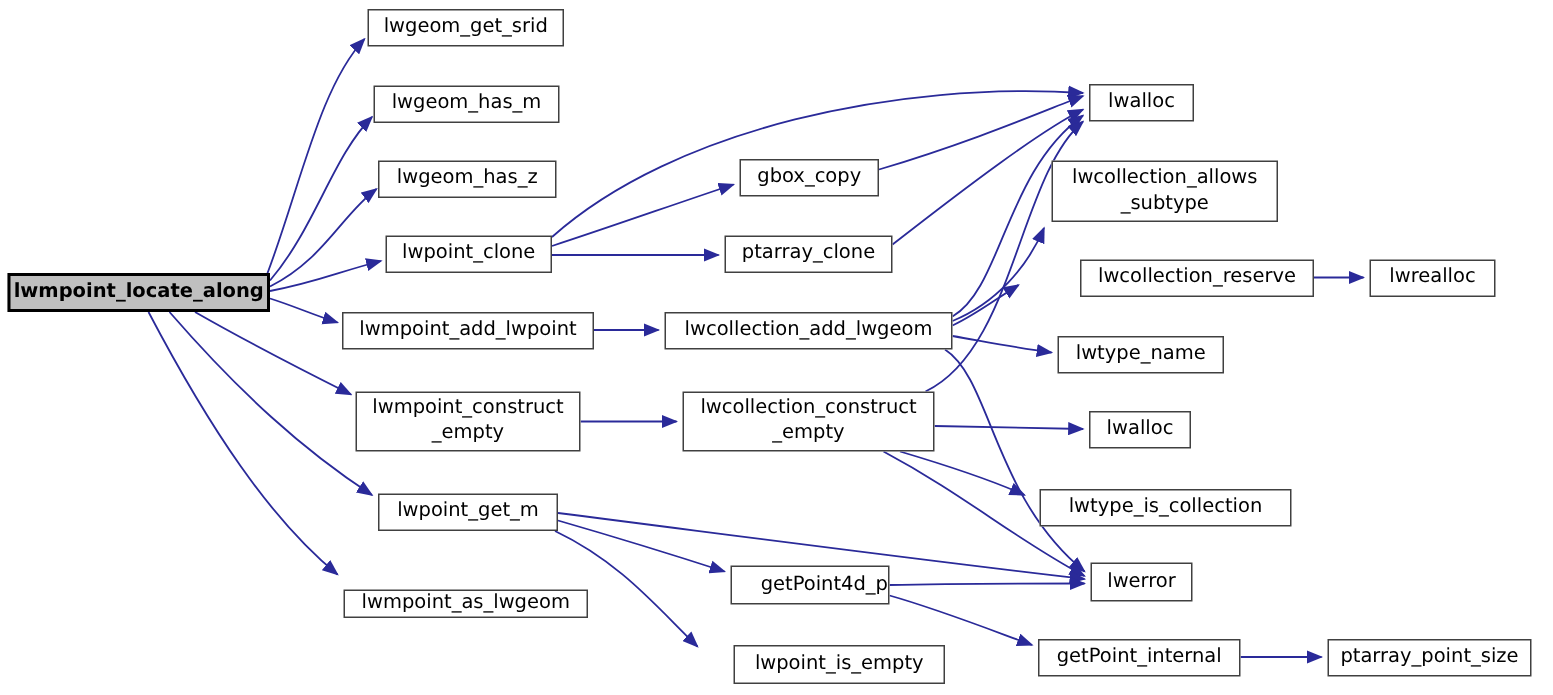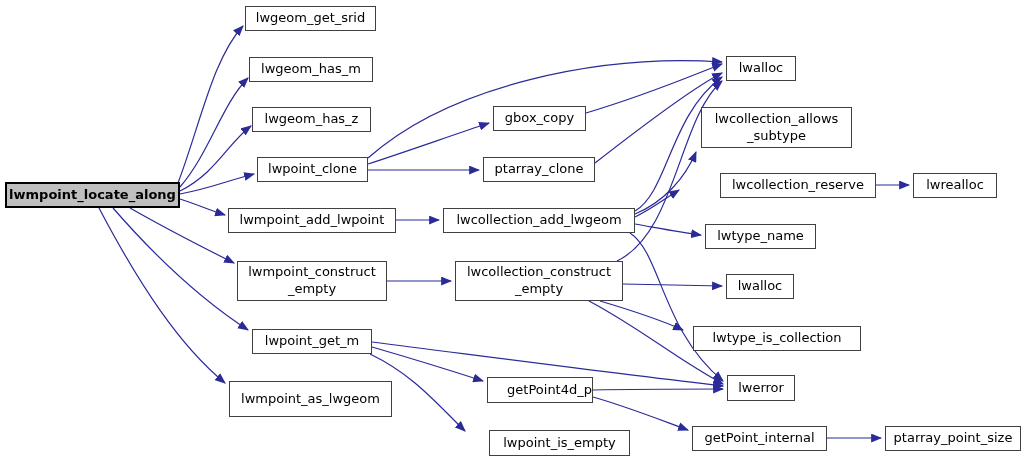--- a/index.html
+++ b/index.html
@@ -116,21 +116,21 @@
       <div class="node" style="left: 228px; top: 208px; width: 168px; height: 25px;">
         <span>lwmpoint_add_lwpoint</span>
       </div>
       <div class="node" style="left: 237px; top: 261px; width: 150px; height: 40px;">
         <span>lwmpoint_construct</span>
         <span>_empty</span>
       </div>
       <div class="node" style="left: 252px; top: 329px; width: 120px; height: 25px;">
         <span>lwpoint_get_m</span>
       </div>
-      <div class="node" style="left: 229px; top: 381px; width: 163px; height: 36px;">
+      <div class="node" style="left: 229px; top: 393px; width: 163px; height: 19px;">
         <span>lwmpoint_as_lwgeom</span>
       </div>
       <div class="node" style="left: 493px; top: 106px; width: 93px; height: 25px;">
         <span>gbox_copy</span>
       </div>
       <div class="node" style="left: 483px; top: 157px; width: 112px; height: 25px;">
         <span>ptarray_clone</span>
       </div>
       <div class="node" style="left: 443px; top: 208px; width: 192px; height: 25px;">
         <span>lwcollection_add_lwgeom</span>

